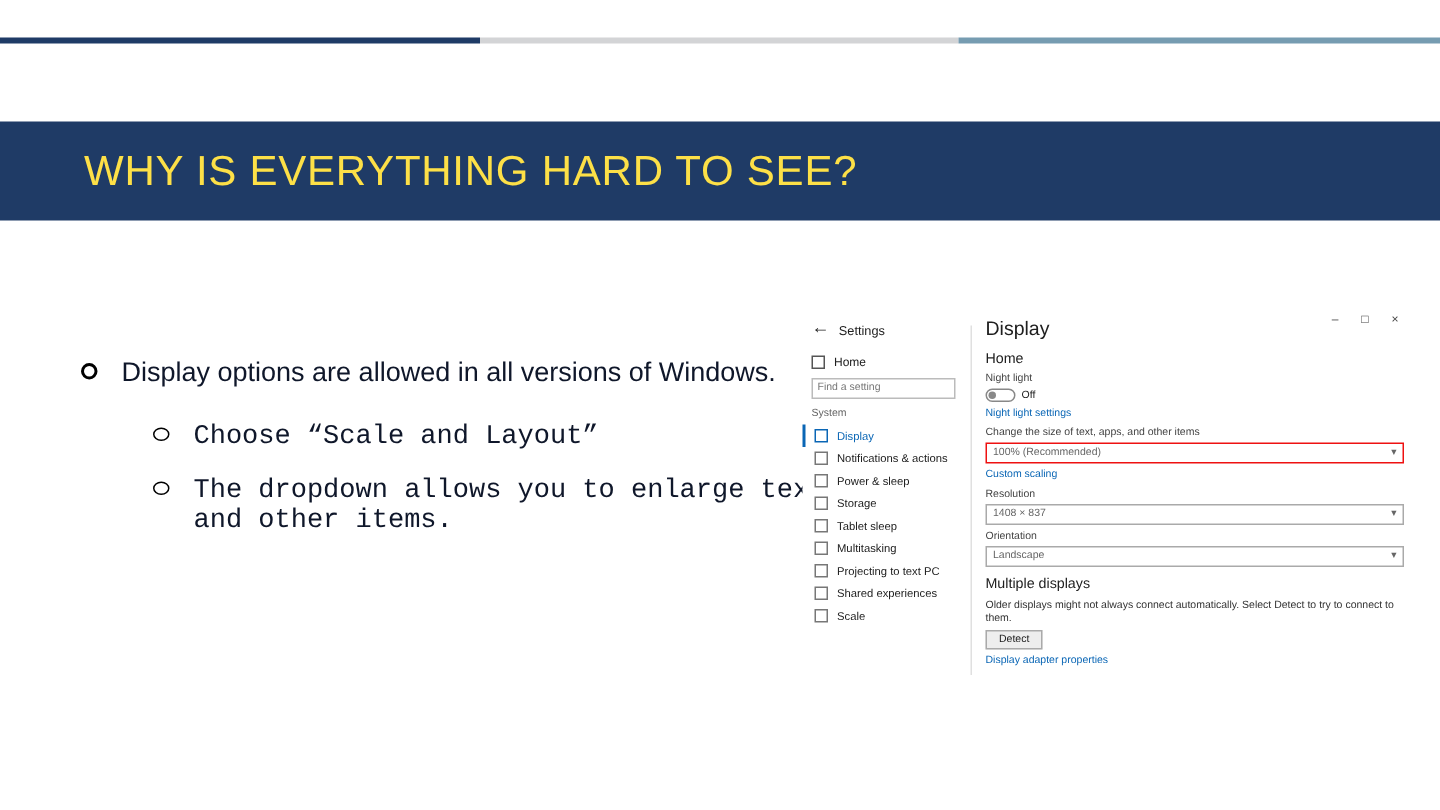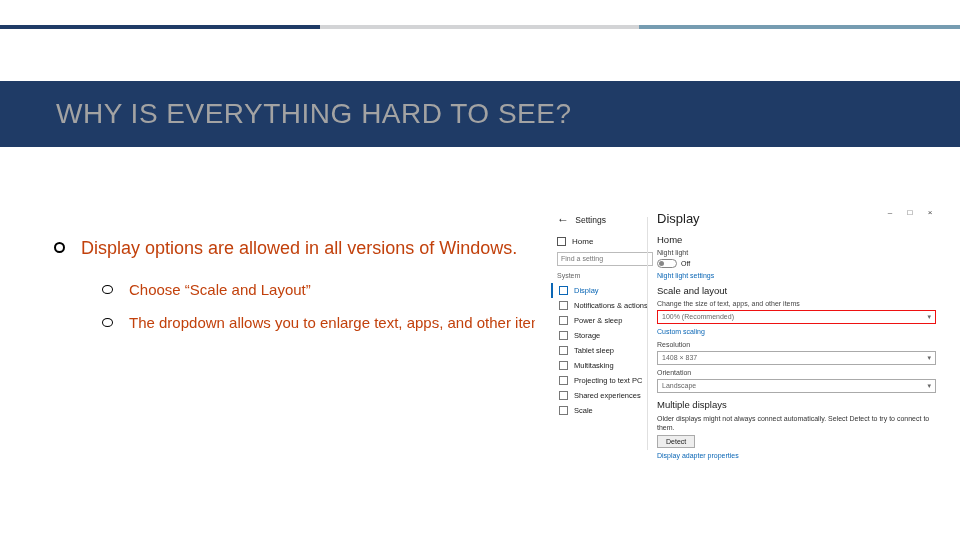--- a/index.html
+++ b/index.html
@@ -7,38 +7,38 @@
 
 
 .accent { position: absolute; left: 0; right: 0; top: 25px; height: 4px; display: flex; }
 .accent .seg { height: 4px; }
 .seg.navy { background: #1f3b66; flex: 0 0 33.3%; }
 .seg.gray { background: #d3d4d6; flex: 0 0 33.3%; }
 .seg.teal { background: #769cb1; flex: 1; }
 
 
 .title-band { position: absolute; left: 0; right: 0; top: 81px; height: 66px; background: #1f3b66; display: flex; align-items: center; padding-left: 56px; }
-.title-band h1 { color: #a3a3a3; font-size: 28px; letter-spacing: 0.5px; font-weight: 400; }
+.title-band h1 { color: #fde047; font-size: 28px; letter-spacing: 0.5px; font-weight: 400; }
 
 
-.body-col { position: absolute; left: 54px; top: 238px; width: 580px; color: #c2410c; }
+.body-col { position: absolute; left: 54px; top: 238px; width: 580px; color: #0f172a; }
 .bullet { display: flex; align-items: flex-start; margin-bottom: 22px; }
 .bullet .ring { width: 11px; height: 11px; border: 2px solid #000; border-radius: 50%; margin-top: 4px; margin-right: 16px; flex: 0 0 11px; }
 .bullet.sub { margin-left: 48px; margin-bottom: 16px; }
 .bullet.sub .ring { width: 9px; height: 9px; border-width: 1.5px; }
 .bullet-text.lvl1 { font-size: 18px; }
-.bullet-text.lvl2 { font-size: 15px; }
+.bullet-text.lvl2 { font-size: 18px; font-family: Liberation Mono, monospace; }
 
 
 .shot { position: absolute; left: 535px; top: 205px; width: 405px; height: 245px; background: #fff; font-family: 'Segoe UI', Arial, sans-serif; font-size: 8px; color: #202020; }
 .shot .win { position: relative; width: 100%; height: 100%; }
 .win-ctrls { position: absolute; top: 3px; right: 6px; display: flex; gap: 12px; color: #444; font-size: 8px; }
 .win-ctrls span { width: 8px; text-align: center; }
 
-.shot-left { position: absolute; left: 16px; top: 2px; width: 108px; padding: 4px 6px; }
+.shot-left { position: absolute; left: 0; top: 2px; width: 108px; padding: 4px 6px; }
 .back-arrow { font-size: 12px; margin-bottom: 4px; display: inline-block; }
 .set-label { font-size: 8.5px; vertical-align: middle; margin-left: 4px; }
 .home-row { display: flex; align-items: flex-start; gap: 6px; margin: 8px 0 6px 0; }
 .home-row .ico { width: 9px; height: 9px; border: 1px solid #555; }
 .search-box { height: 14px; border: 1px solid #bbb; padding: 0 3px; line-height: 12px; color: #777; font-size: 7px; margin-bottom: 6px; }
 .cat-label { font-size: 7px; color: #666; margin: 4px 0 4px 0; }
 .nav-list .nrow { display: flex; align-items: center; gap: 6px; padding: 3px 2px; font-size: 7.5px; }
 .nrow.sel { color: #0a66b5; position: relative; }
 .nrow.sel::before { content: ""; position: absolute; left: -6px; top: 0; bottom: 0; width: 2px; background: #0a66b5; }
 .nrow .ico { width: 9px; height: 9px; border: 1px solid #777; display: inline-block; flex: 0 0 9px; }
@@ -150,21 +150,20 @@
       <h2>Display</h2>
 
       <div class="sect-head">Home</div>
       <div class="sub-label">Night light</div>
       <div class="toggle">
         <span class="tog-pill"></span>
         <span>Off</span>
       </div>
       <div class="link">Night light settings</div>
 
-      <div class="sect-head">Scale and layout</div>
       <div class="sub-label">Change the size of text, apps, and other items</div>
       <div class="dropdown hl">
         <span>100% (Recommended)</span>
         <span>▾</span>
       </div>
       <div class="link">Custom scaling</div>
 
       <div class="sub-label">Resolution</div>
       <div class="dropdown">
         <span>1408 × 837</span>

